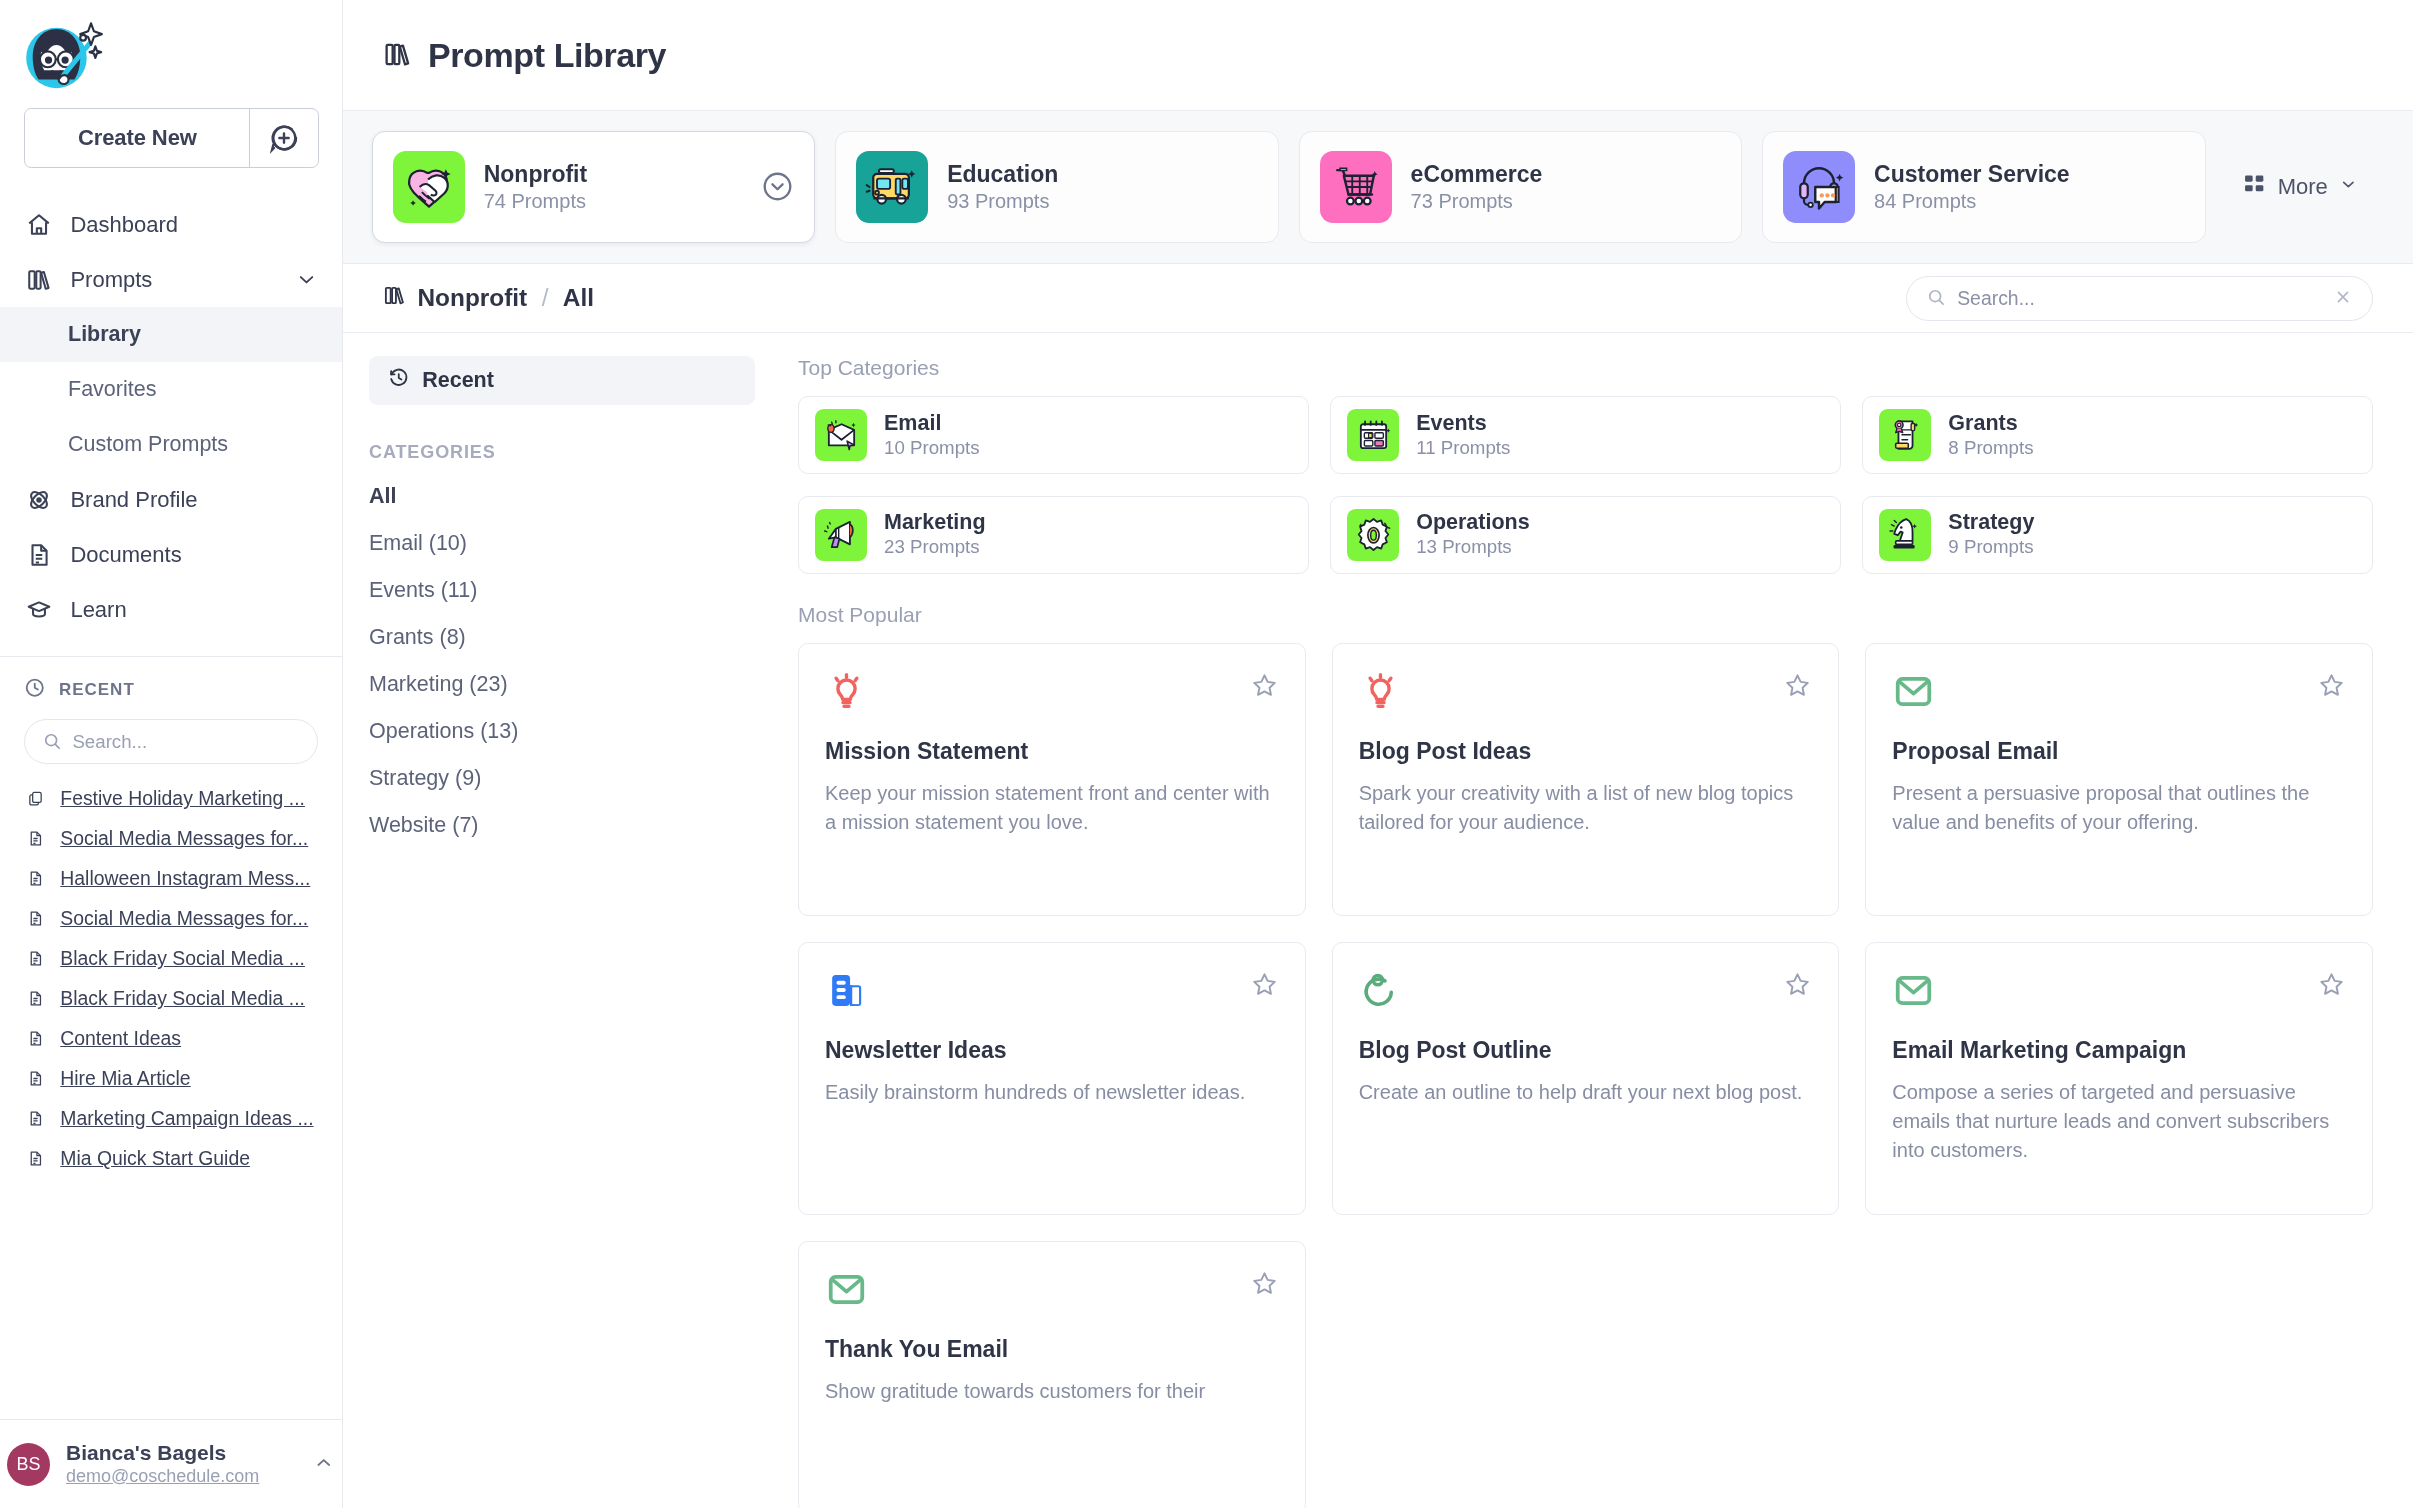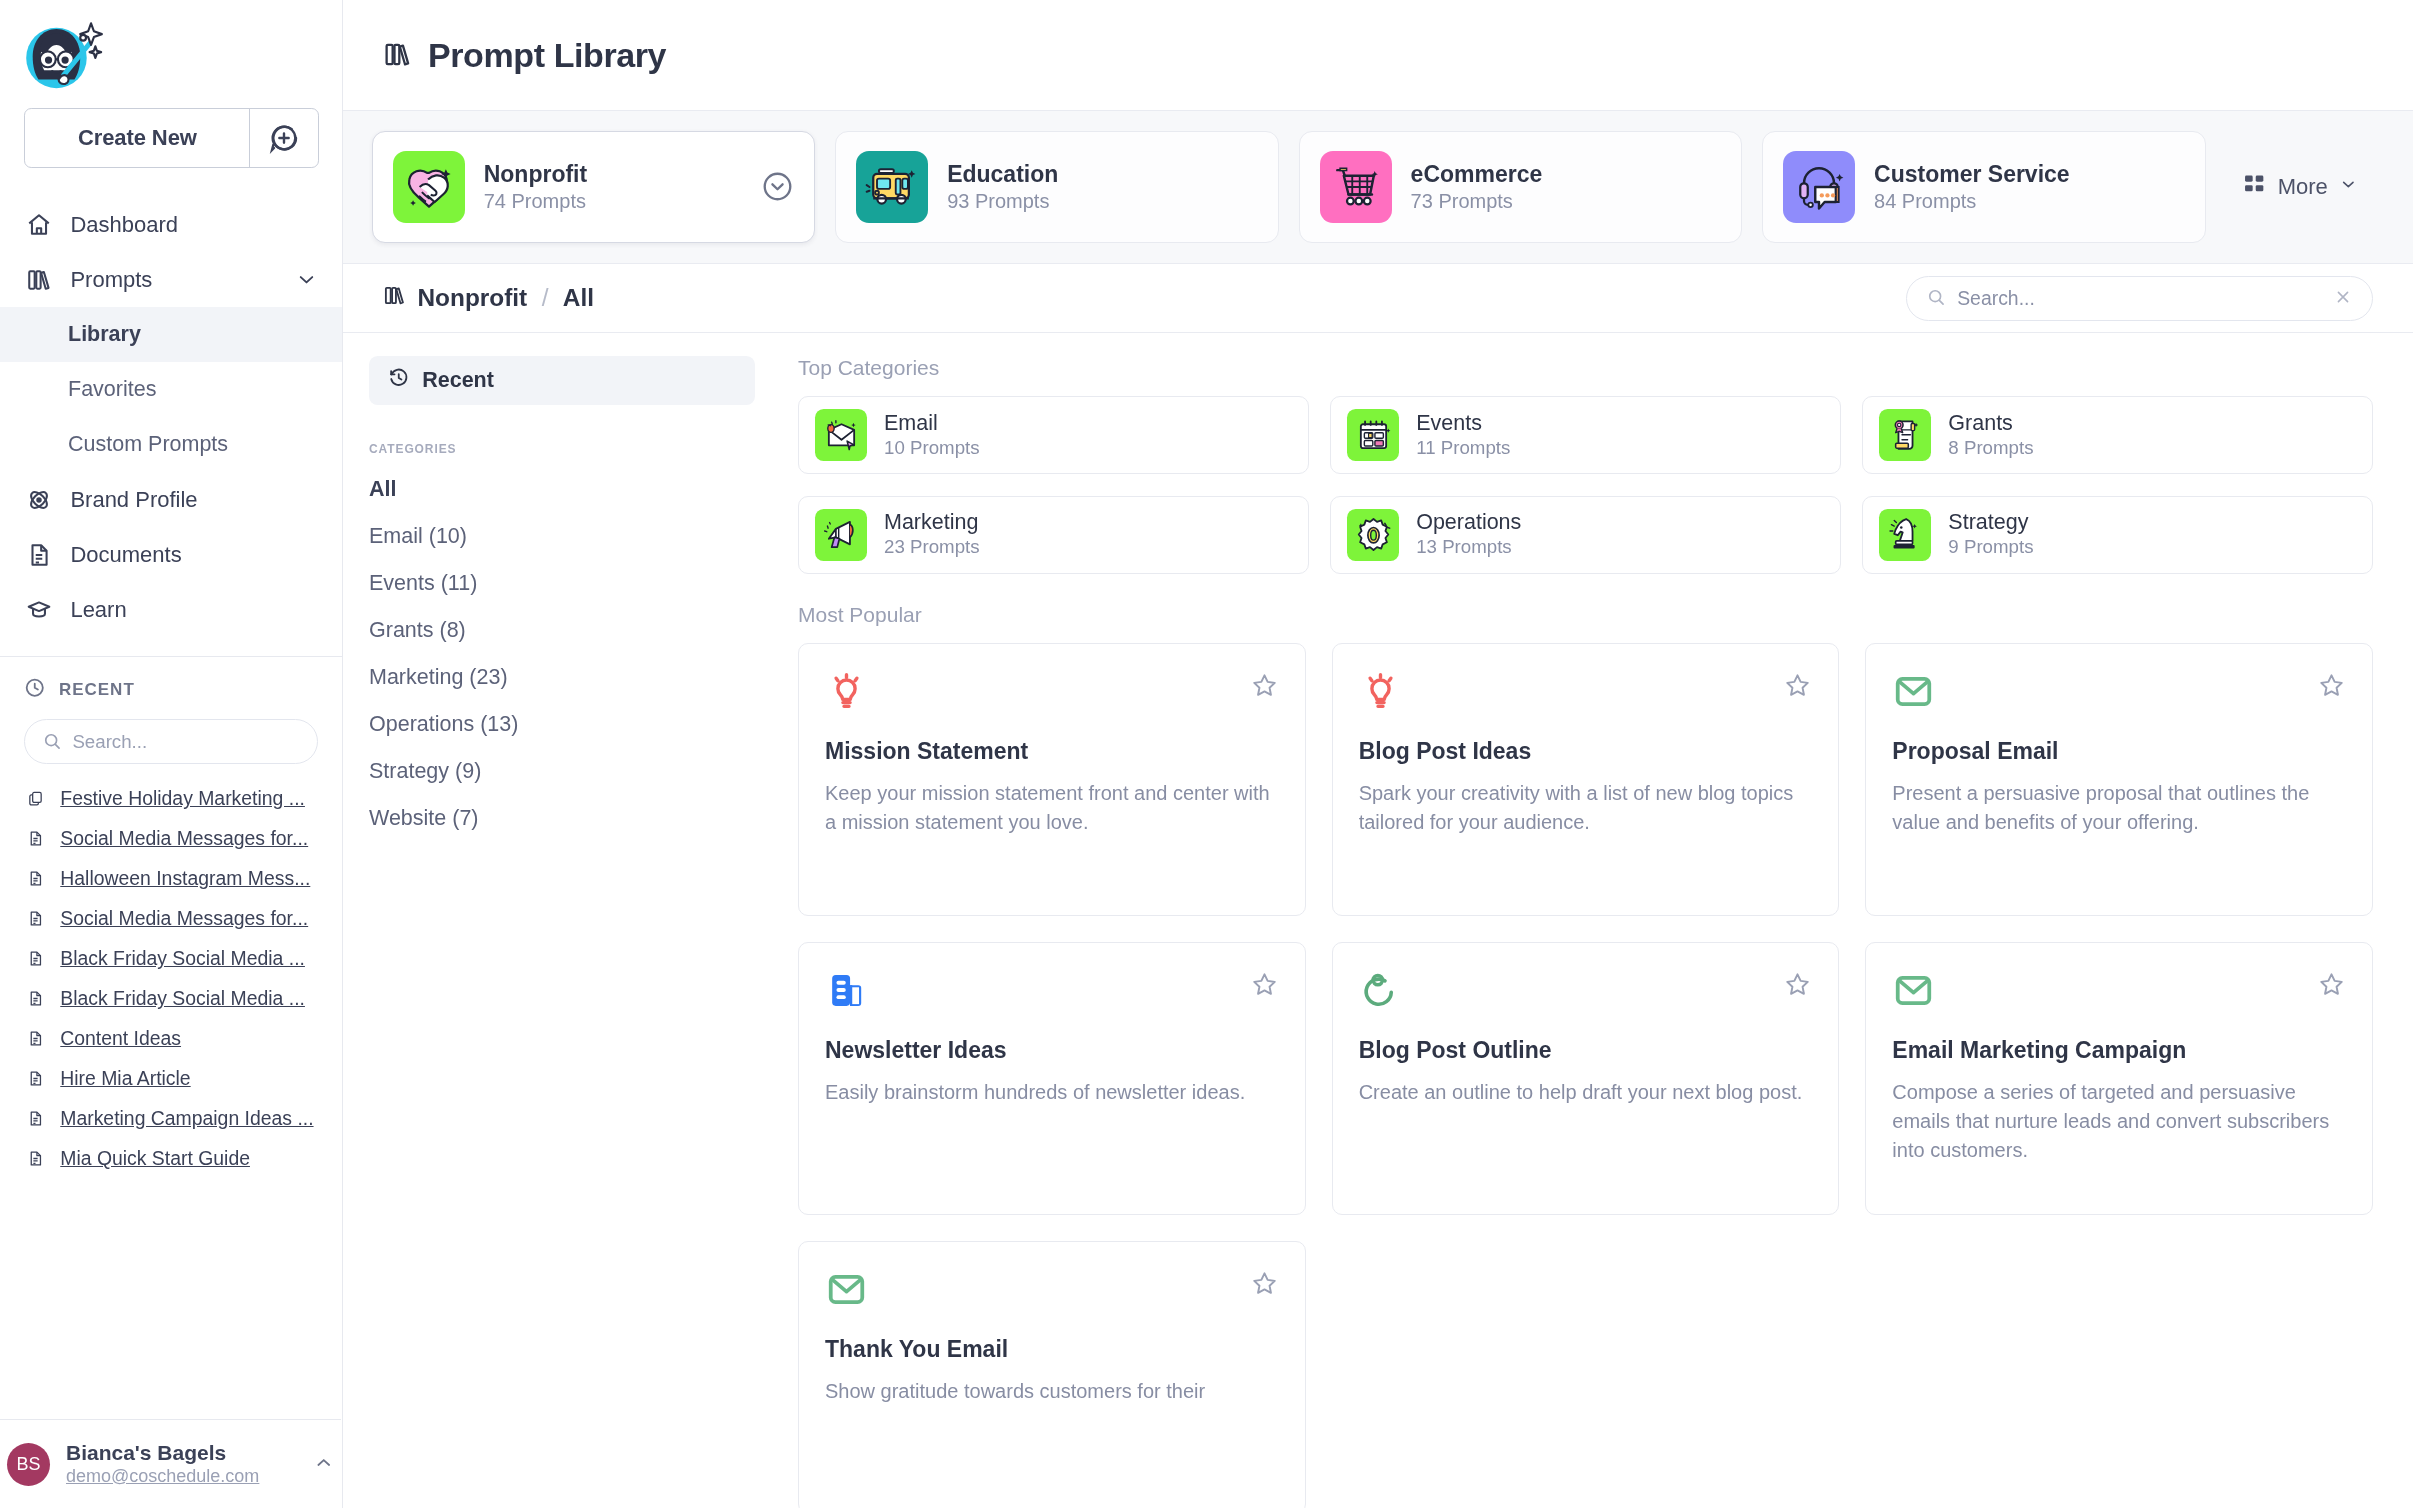--- a/index.html
+++ b/index.html
@@ -151,42 +151,42 @@
 
   .body-area { flex: 1; display: flex; overflow: hidden; }
 
   .cat-panel { width: 438px; flex: 0 0 438px; padding: 23px 26px 0 26px; }
   .recent-pill {
     display: flex; align-items: center; gap: 13px;
     height: 49px; border-radius: 8.6px; background: #f2f4f8;
     padding: 0 18.7px; font-size: 21.5px; font-weight: 700; color: #2f3547; cursor: pointer;
   }
   .cats-label {
-    margin-top: 37px; font-size: 12px; font-weight: 700;
+    margin-top: 37px; font-size: 18px; font-weight: 700;
     letter-spacing: 0.9px; color: #a6abbd;
   }
   .cat-link {
     height: 47px; display: flex; align-items: center;
     font-size: 21.5px; color: #5c6279; cursor: pointer;
   }
   .cat-link.active { color: #3b4157; font-weight: 700; }
 
   .content { flex: 1; padding: 23px 40px 0 17px; overflow: hidden; }
   .section-label { font-size: 21px; font-weight: 400; color: #9aa0b4; margin-bottom: 16px; }
 
   .topcat-grid {
     display: grid; grid-template-columns: repeat(3, 1fr); gap: 21.5px 21.5px;
   }
   .topcat-card {
     background: #fff; border: 1.4px solid #e8eaf0; border-radius: 10px;
     height: 78px; display: flex; align-items: center; gap: 17px; padding: 0 16px; cursor: pointer;
   }
   .topcat-thumb { width: 52px; height: 52px; border-radius: 8.6px; flex: 0 0 52px;
     display: flex; align-items: center; justify-content: center; overflow: hidden; }
-  .topcat-name { font-size: 21.5px; font-weight: 400; color: #2f3547; line-height: 1.22; }
+  .topcat-name { font-size: 21.5px; font-weight: 700; color: #2f3547; line-height: 1.22; }
   .topcat-count { font-size: 18.7px; color: #8a90a6; line-height: 1.3; }
 
   .popular-wrap { margin-top: 29px; }
   .prompt-grid { display: grid; grid-template-columns: repeat(3, 1fr); gap: 26px 26px; }
   .prompt-card {
     background: #fff; border: 1.4px solid #e8eaf0; border-radius: 10px;
     height: 273px; padding: 26px 26px 0 26px; position: relative; cursor: pointer;
   }
   .prompt-icon { height: 57px; display: flex; align-items: flex-start; }
   .prompt-star { position: absolute; top: 27px; right: 26px; cursor: pointer; }

